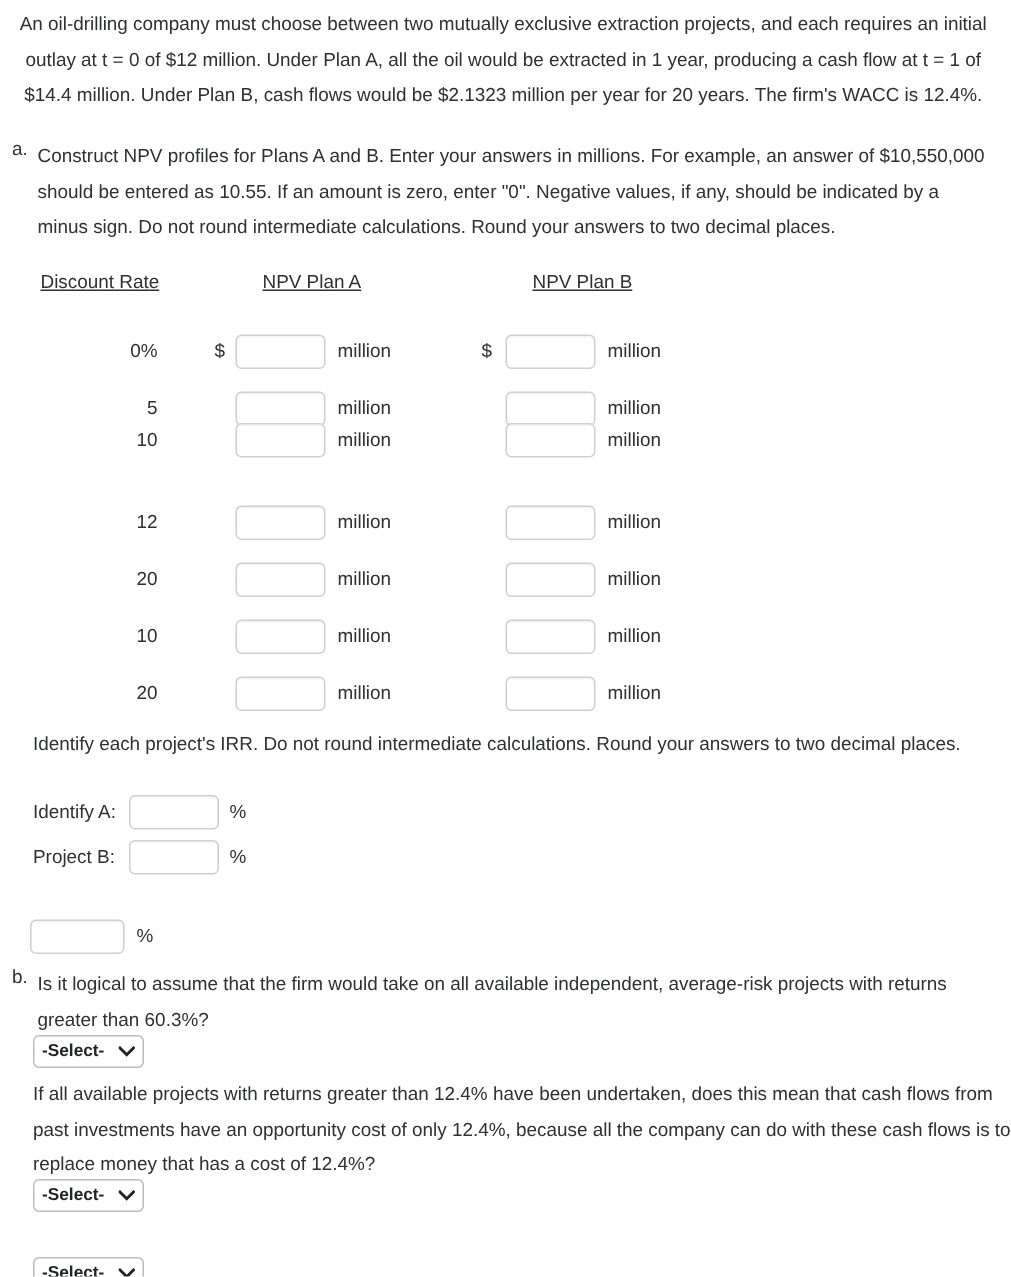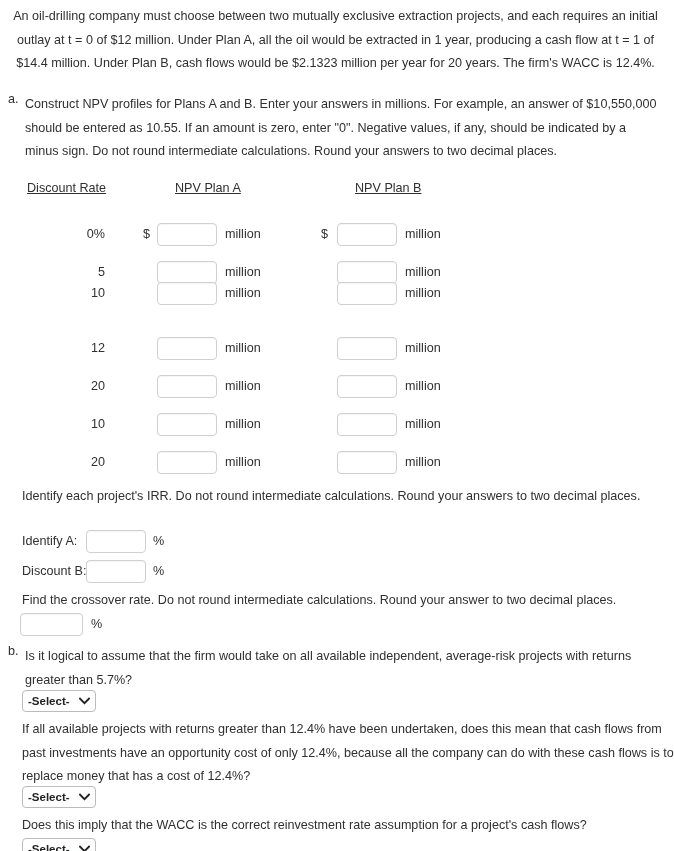--- a/index.html
+++ b/index.html
@@ -297,34 +297,33 @@
 
   <div class="irr-intro">Identify each project's IRR. Do not round intermediate calculations. Round your answers to two decimal places.</div>
 
   <div class="irr-line" id="irr-a-line">
     <span class="irr-label">Identify A:</span>
     <input class="txt irr-input" type="text" value="" style="">
     <span class="pct">%</span>
   </div>
 
   <div class="irr-line" id="irr-b-line">
-    <span class="irr-label">Discount B:</span>
+    <span class="irr-label">Project B:</span>
     <input class="txt irr-input" type="text" value="" style="">
     <span class="pct">%</span>
   </div>
 
-  <div class="cross-intro">Find the crossover rate. Do not round intermediate calculations. Round your answer to two decimal places.</div>
   <div id="cross-line">
     <input class="txt cross-input" type="text" value="" style="">
     <span class="cross-pct">%</span>
   </div>
 
   <div class="item" id="item-b">
     <span class="item-marker">b.</span>
-    <div class="item-body">Is it logical to assume that the firm would take on all available independent, average-risk projects with returns greater than 5.7%?</div>
+    <div class="item-body">Is it logical to assume that the firm would take on all available independent, average-risk projects with returns greater than 60.3%?</div>
   </div>
 
   <div class="sel-wrap" id="sel-1">
     <span class="sel-box">
       <select class="sel">
         <option>-Select-</option>
       </select>
       <span class="sel-arrow">
         <svg width="11" height="8" viewBox="0 0 11 8">
             <path d="M1 1.6 L5.5 6.2 L10 1.6" fill="none" stroke="#232425" stroke-width="1.9" stroke-linecap="square"></path>
@@ -341,21 +340,20 @@
         <option>-Select-</option>
       </select>
       <span class="sel-arrow">
         <svg width="11" height="8" viewBox="0 0 11 8">
             <path d="M1 1.6 L5.5 6.2 L10 1.6" fill="none" stroke="#232425" stroke-width="1.9" stroke-linecap="square"></path>
           </svg>
       </span>
     </span>
   </div>
 
-  <div class="q-text" id="q-3">Does this imply that the WACC is the correct reinvestment rate assumption for a project's cash flows?</div>
 
   <div class="sel-wrap" id="sel-3">
     <span class="sel-box">
       <select class="sel">
         <option>-Select-</option>
       </select>
       <span class="sel-arrow">
         <svg width="11" height="8" viewBox="0 0 11 8">
             <path d="M1 1.6 L5.5 6.2 L10 1.6" fill="none" stroke="#232425" stroke-width="1.9" stroke-linecap="square"></path>
           </svg>

